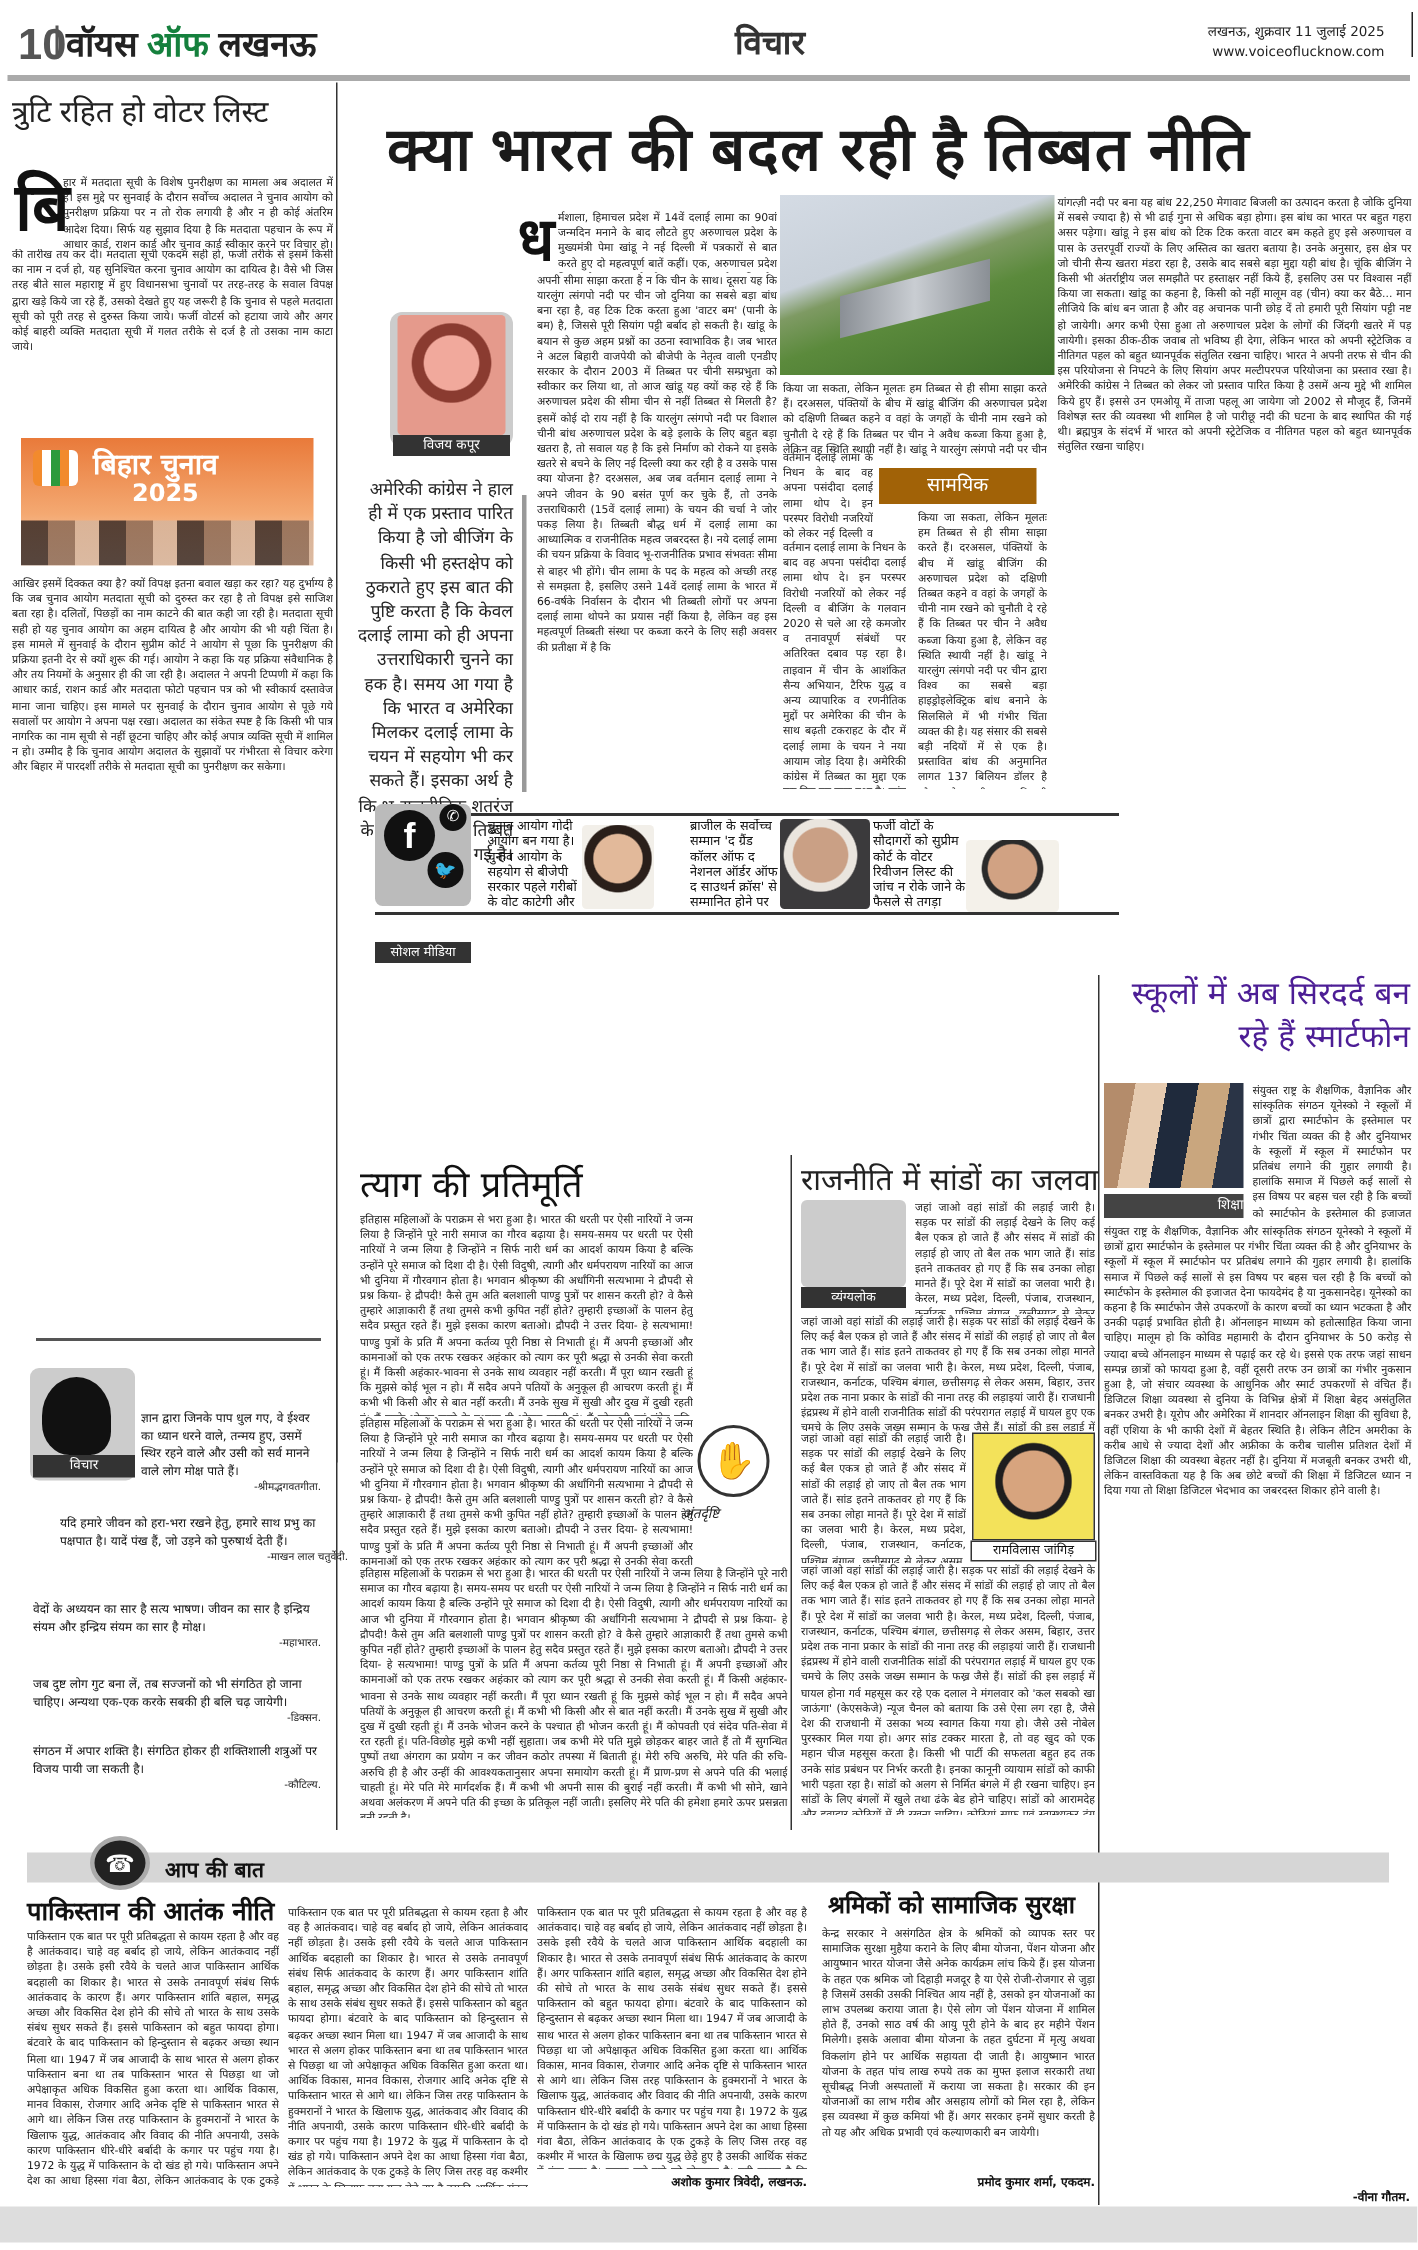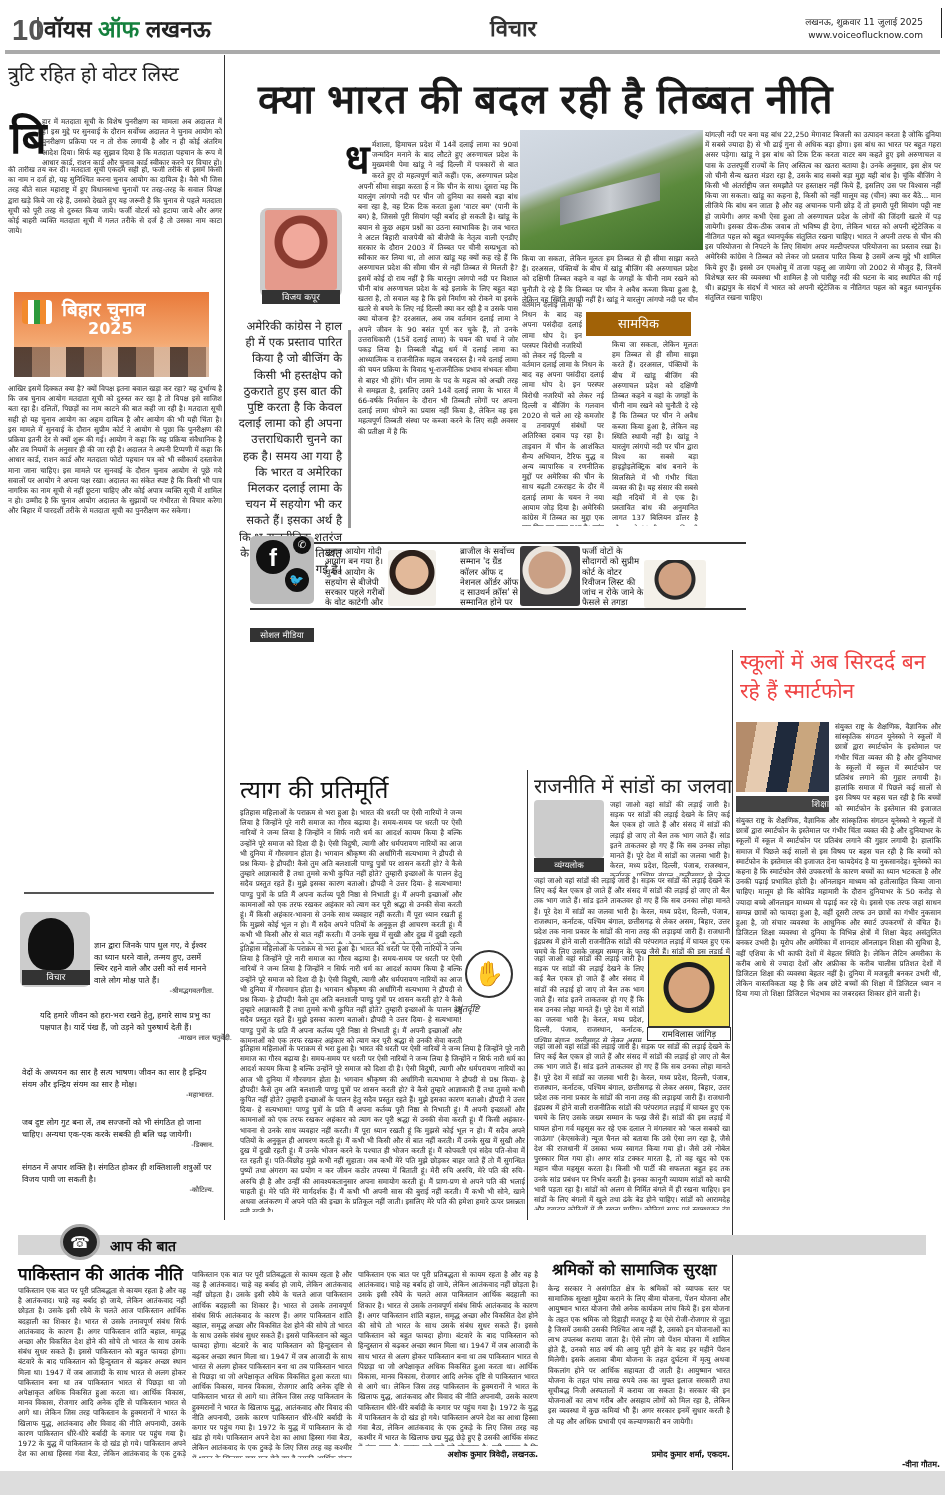--- a/index.html
+++ b/index.html
@@ -52,21 +52,21 @@
   #social-strip-bot { left: 250px; top: 608px; width: 496px; }
   #social-icon-box { left: 250px; top: 536px; width: 64px; height: 68px; background: #bbb; border-radius: 5px; }
   #fb-icon { left: 256px; top: 540px; width: 34px; height: 34px; border-radius: 50%; background: #111; color: #fff; font-size: 24px; font-weight: bold; text-align: center; line-height: 36px; font-family: "Liberation Sans", sans-serif; }
   #wa-icon { left: 293px; top: 536px; width: 18px; height: 18px; border-radius: 50%; background: #111; color: #fff; font-size: 10px; text-align: center; line-height: 18px; }
   #tw-icon { left: 285px; top: 568px; width: 24px; height: 24px; border-radius: 50%; background: #111; color: #fff; font-size: 12px; text-align: center; line-height: 24px; }
   #social-label { left: 250px; top: 612px; width: 64px; height: 14px; background: #333; color: #fff; font-size: 8.5px; text-align: center; line-height: 14px; margin-top: 16px; }
   .social-quote { font-size: 8.5px; line-height: 10.3px; color: #111; overflow: hidden; }
   .social-face { border-radius: 3px; }
 
   
-  #smart-headline { left: 740px; top: 648px; width: 200px; font-size: 21px; line-height: 29px; color: #ef4444; text-align: left; }
+  #smart-headline { left: 740px; top: 648px; width: 200px; font-size: 21px; line-height: 29px; color: #4c1d95; text-align: right; }
   #school-photo { left: 736px; top: 722px; width: 93px; height: 70px; background: linear-gradient(100deg,#b48c6b 0 20%, #e6cbb0 20% 40%, #1f2a3c 40% 60%, #c9a67e 60% 80%, #2a3446 80%); }
   #shiksha-tag { left: 736px; top: 796px; width: 93px; height: 16px; background: #444; color: #fff; font-size: 9px; text-align: right; line-height: 16px; }
 
   
   #tyag-title { left: 240px; top: 772px; font-size: 24px; font-weight: normal; color: #111; }
   
   #bulls-title { left: 534px; top: 772px; font-size: 20px; color: #222; }
   #satire-icon-box { left: 534px; top: 800px; width: 70px; height: 58px; background: #ccc; border-radius: 4px; }
   #satire-label { left: 534px; top: 858px; width: 70px; height: 14px; background: #333; color: #fff; font-size: 8.5px; text-align: center; line-height: 14px; }
   #ram-photo { left: 648px; top: 955px; width: 82px; height: 72px; background: radial-gradient(circle at 50% 45%, #d7a47e 0 20px, #1e1e1e 21px 25px, #f3e25a 26px); border: 1px solid #333; }

